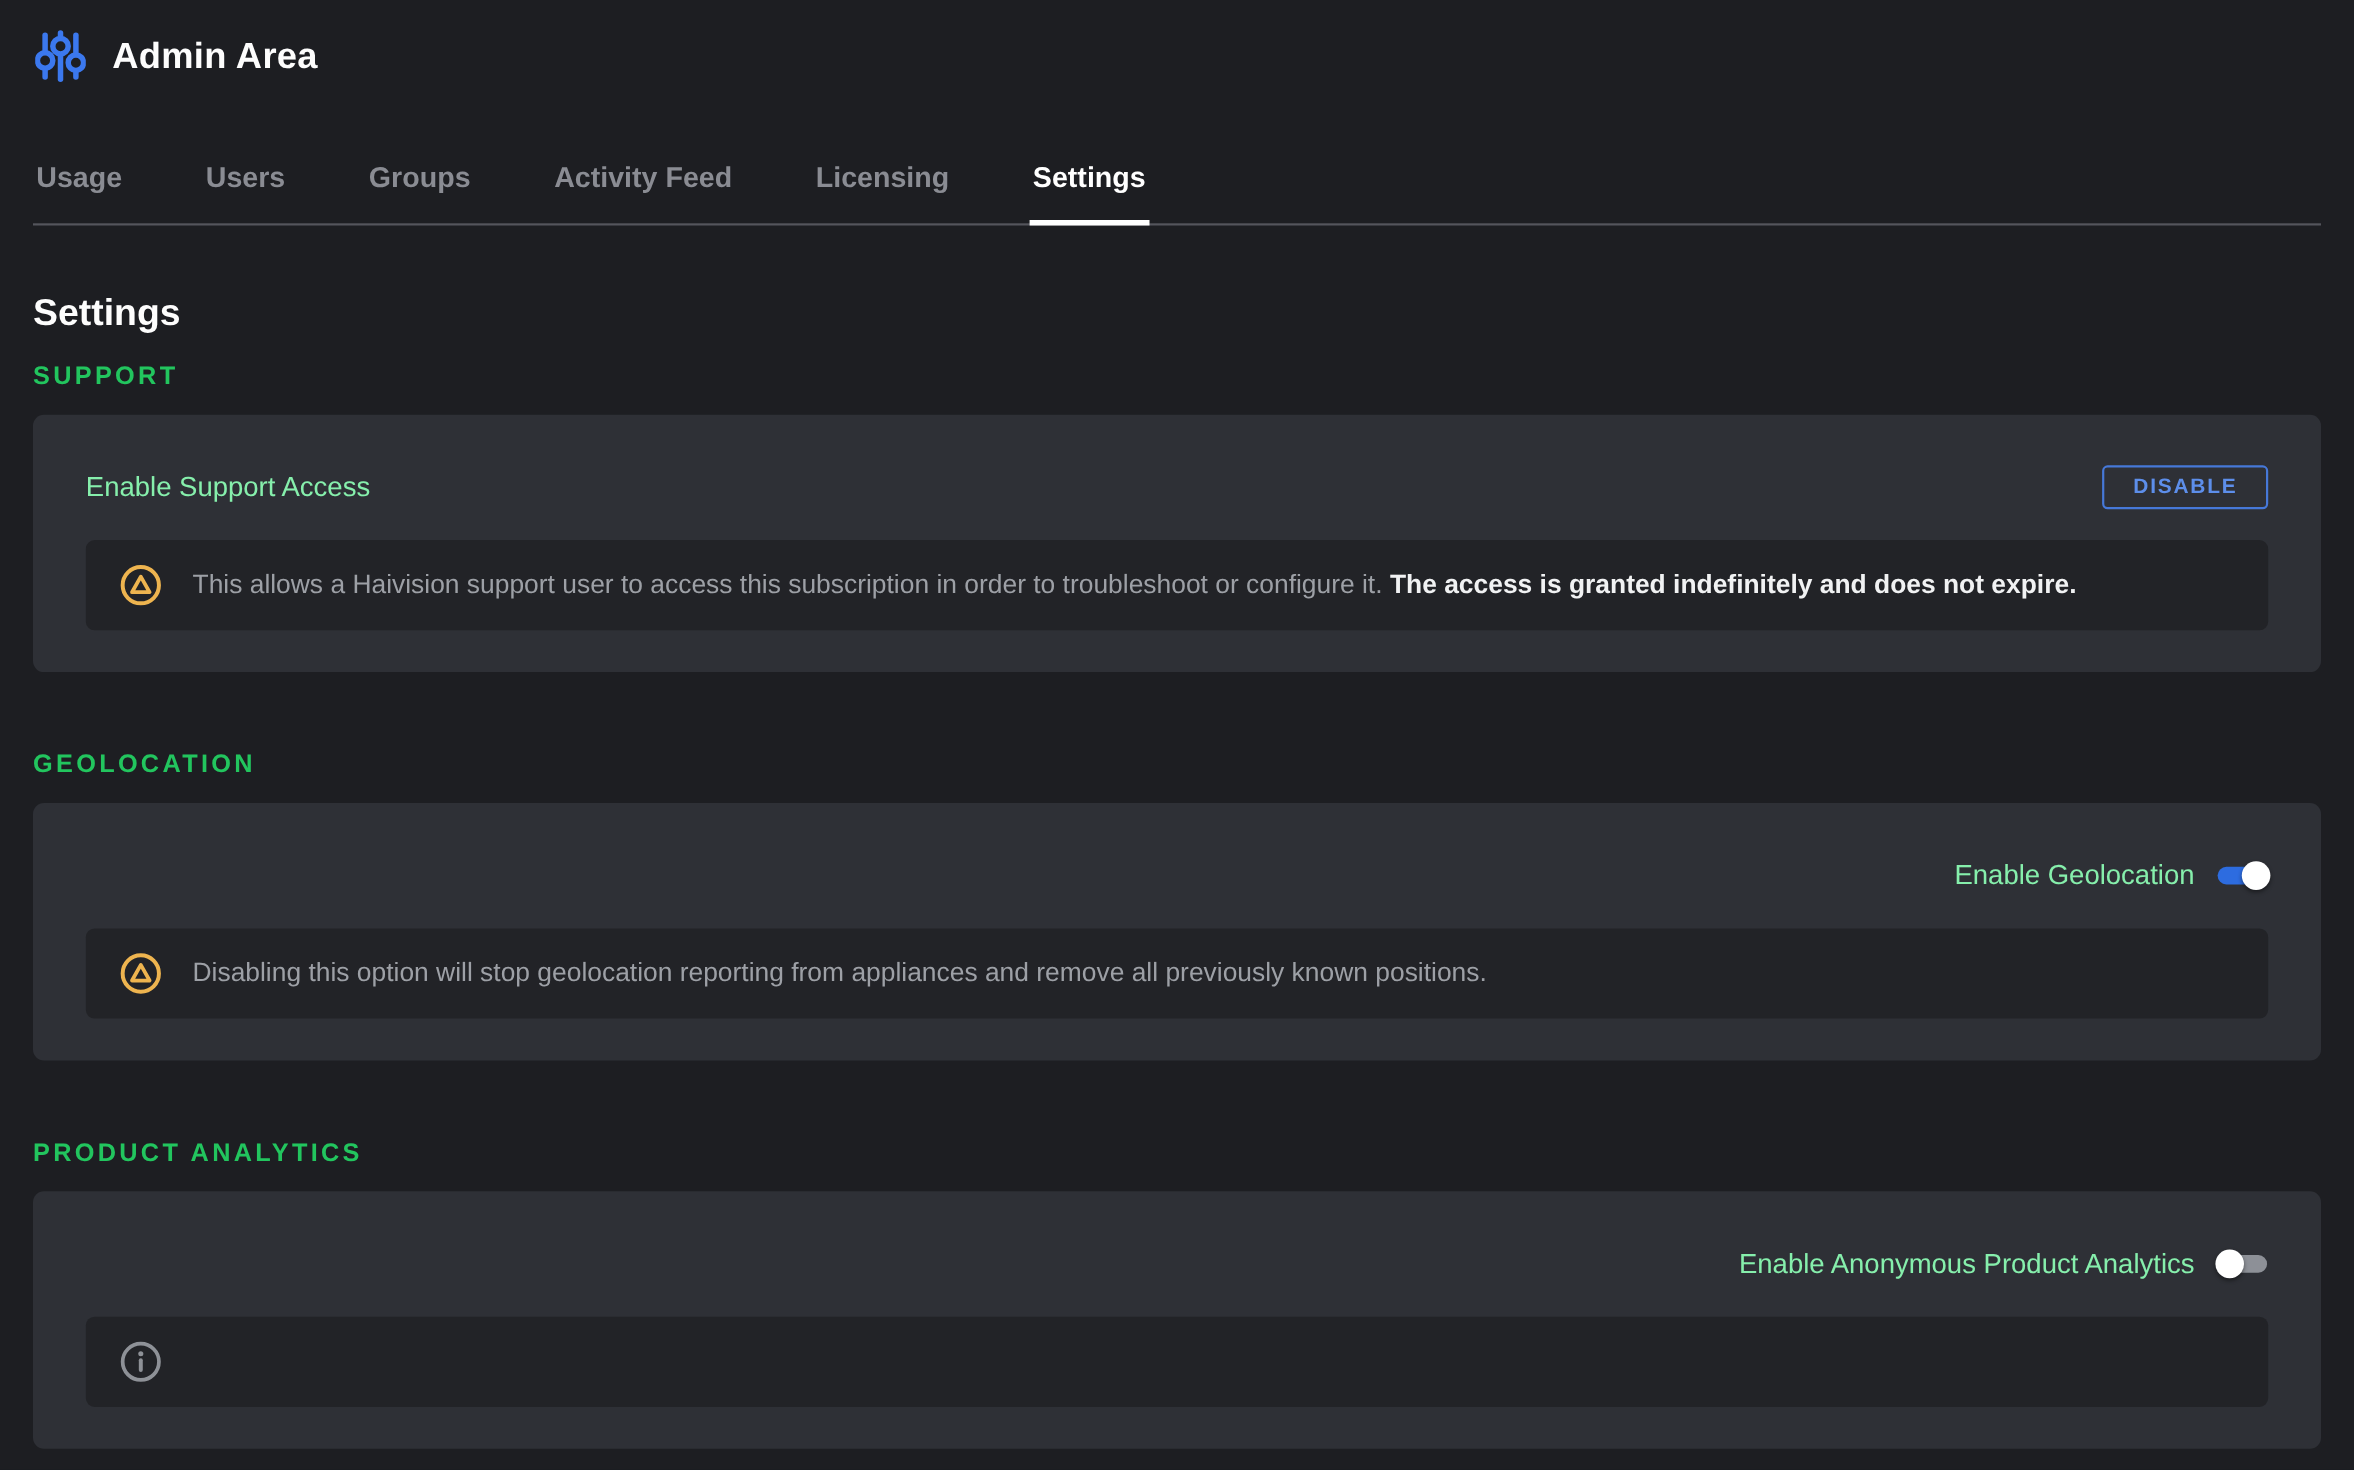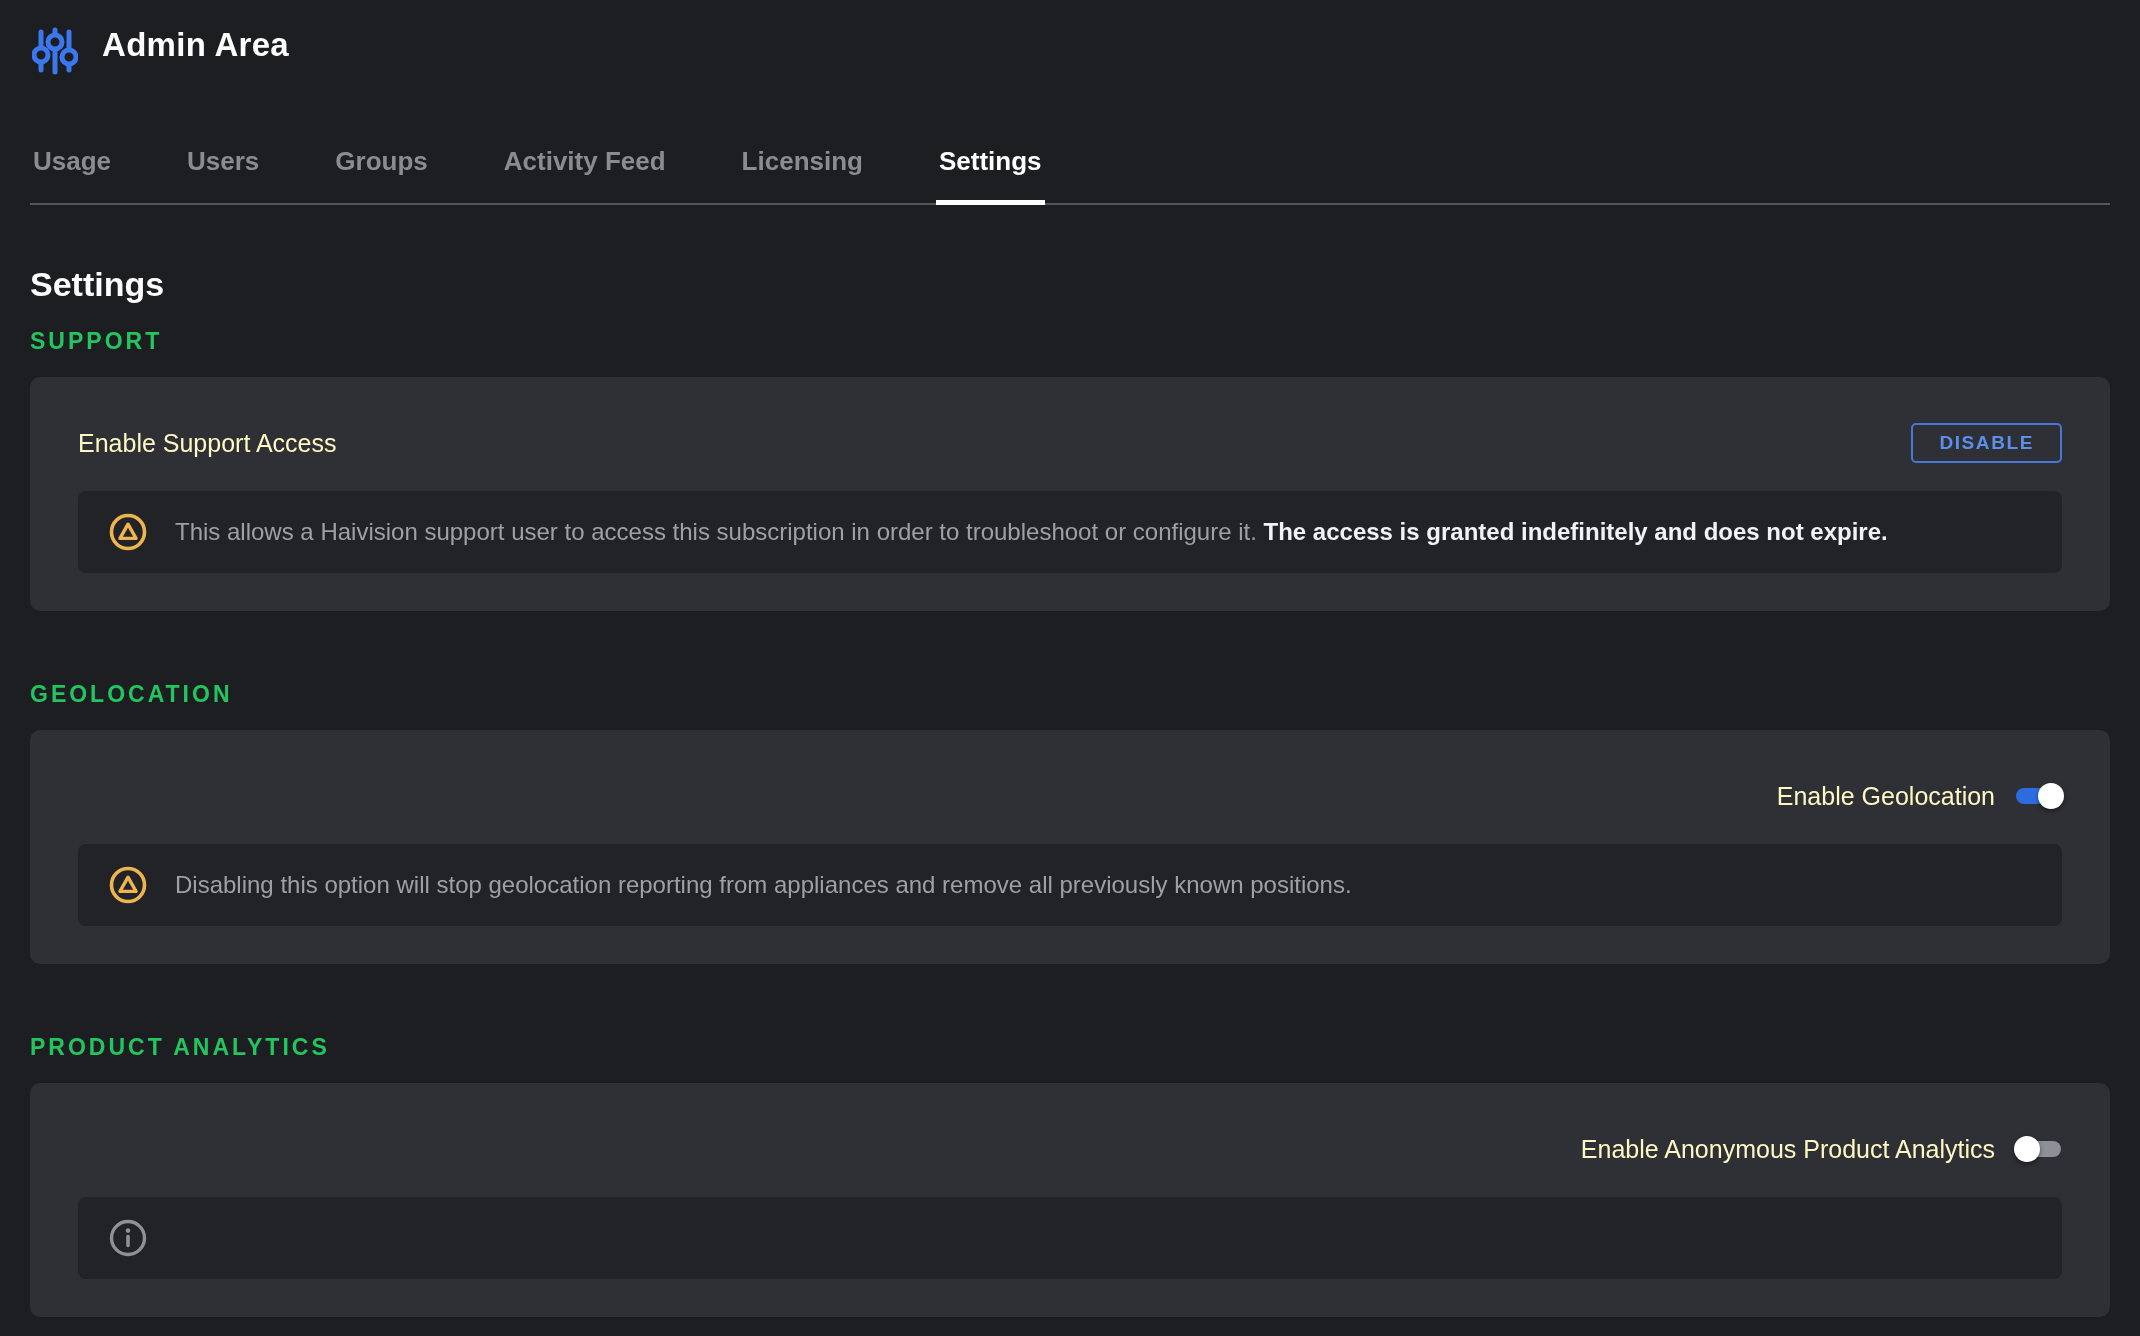--- a/index.html
+++ b/index.html
@@ -6,21 +6,21 @@
   html,body { background:#1d1e22; }
   .page {
     width:2140px; height:1336px;
     background:#1d1e22;
     font-family:"Liberation Sans", sans-serif;
     color:#f3f4f5;
     overflow:hidden;
   }
   
   .app-header {
-    display:flex; gap:24px;
+    display:flex; align-items:center; gap:24px;
     padding:26px 32px 0 32px;
   }
   .logo-wrap { width:46px; height:50px; flex:0 0 auto; }
   .app-title { font-size:33px; font-weight:bold; letter-spacing:.3px; color:#fdfdfd; }
 
   
   .tabbar {
     display:flex; gap:76px;
     margin:40px 30px 0 30px;
     padding-left:3px;
@@ -55,21 +55,21 @@
     margin-top:22px;
     background:#2e3036;
     border-radius:10px;
     padding:44px 48px 38px 48px;
   }
   .setting-row {
     display:flex; align-items:center; justify-content:space-between;
     min-height:44px;
   }
   .setting-row.left { justify-content:flex-end; gap:20px; }
-  .setting-label { font-size:25px; color:#fef9c3; }
+  .setting-label { font-size:25px; color:#86efac; }
 
   .outline-btn {
     background:transparent;
     border:2px solid #4678d8;
     border-radius:5px;
     color:#5d8eea;
     font-family:"Liberation Sans", sans-serif;
     font-size:19px; font-weight:bold; letter-spacing:1.6px;
     padding:0 26px; height:40px; min-width:148px;
     cursor:pointer;

